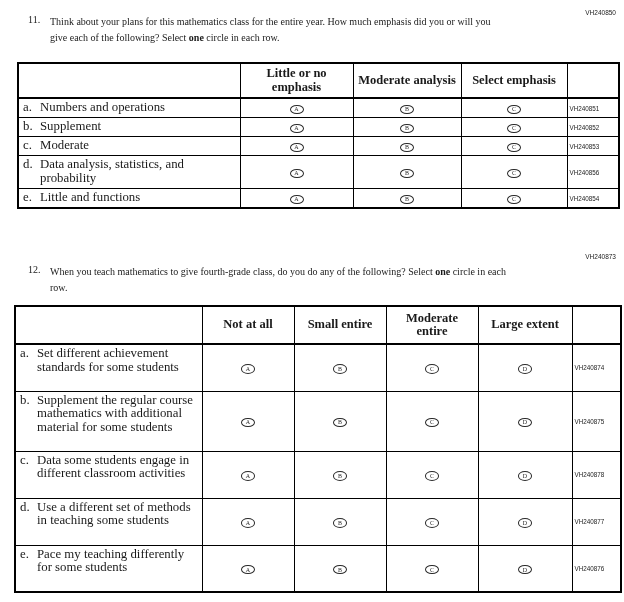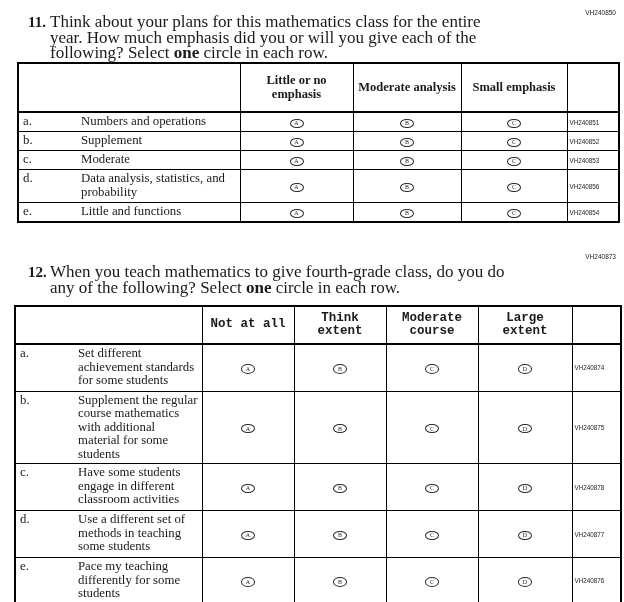--- a/index.html
+++ b/index.html
@@ -6,63 +6,63 @@
   html,body { background:#ffffff; }
   body {
     width:624px; height:602px; position:relative; overflow:hidden;
     font-family:"Liberation Serif", serif; color:#1a1a1a;
   }
   .vh-code {
     position:absolute; font-family:"Liberation Sans", sans-serif;
     font-size:6.5px; color:#222; letter-spacing:0;
   }
   .question { position:absolute; display:flex; }
-  .q-number { font-weight:bold; font-size:15px; width:22px; flex:none; }
-  .q-text  { font-size:17px; line-height:15.5px; width:458px; }
+  .q-number { font-weight:normal; font-size:10px; width:22px; flex:none; }
+  .q-text  { font-size:10px; line-height:15.5px; width:458px; }
   .q-text b { font-weight:bold; }
 
   table { border-collapse:collapse; table-layout:fixed; position:absolute; background:#fff; }
   table, th, td { border:1.4px solid #000; }
   table { border-width:2px; }
   th { border-bottom-width:2.4px; }
   th {
     font-size:12.5px; font-weight:bold; line-height:13.5px;
     text-align:center; vertical-align:middle; padding:3px 4px;
   }
   td { vertical-align:middle; }
   td.label-cell {
     vertical-align:top; padding:2px 3px 2px 4px;
     font-size:12.8px; line-height:13.5px;
     display:table-cell;
   }
   .label-inner { display:flex; }
   .row-letter { width:17px; flex:none; }
-  .row-text { flex:1;margin-left:41px; }
+  .row-text { flex:1; }
   td.bubble-cell { text-align:center; }
   .bubble {
     display:inline-flex; align-items:center; justify-content:center;
     width:14px; height:9.5px; border:1px solid #2a2a2a; border-radius:50%;
     background:#fff; vertical-align:middle; cursor:pointer;
   }
   .bubble-letter {
     font-size:6px; line-height:6px; color:#2a2a2a;
     font-family:"Liberation Serif", serif;
   }
   td.code-cell {
     font-family:"Liberation Sans", sans-serif; font-size:6.3px;
     color:#222; padding-left:2px; text-align:left; vertical-align:middle;
   }
   
   #table-q11 { left:17px; top:62px; width:601px; }
-  #table-q11 tr.hdr    { height:49px; }
+  #table-q11 tr.hdr    { height:35px; }
   #table-q11 tr.r-s    { height:18px; }
   #table-q11 tr.r-d    { height:33px; }
   
   #table-q12 { left:14px; top:305px; width:606px; }
-  #table-q12 tr.hdr  { height:38px;font-family:Liberation Mono, monospace; }
+  #table-q12 tr.hdr  { height:38px; }
   #table-q12 tr.r3   { height:47px; }
   #table-q12 tr.r4   { height:60px; }
 </style>
 </head>
 <body>
 
 <div class="vh-code" style="top:9px; right:8px;">VH240850</div>
 
 <div class="question" style="left:28px; top:14px;">
   <span class="q-number">11.</span>
@@ -75,21 +75,21 @@
       <col style="width:113px">
       <col style="width:108px">
       <col style="width:106px">
       <col style="width:52px">
   </colgroup>
   <tbody>
       <tr class="hdr">
     <th></th>
     <th>Little or no emphasis</th>
     <th>Moderate analysis</th>
-    <th>Small emphasis</th>
+    <th>Select emphasis</th>
     <th></th>
   </tr>
   <tr class="r-s">
     <td class="label-cell">
           <span class="label-inner">
             <span class="row-letter">a.</span>
             <span class="row-text">Numbers and operations</span>
           </span>
         </td>
     <td class="bubble-cell"><span class="bubble">
@@ -191,22 +191,22 @@
       <col style="width:92px">
       <col style="width:92px">
       <col style="width:92px">
       <col style="width:94px">
       <col style="width:49px">
   </colgroup>
   <tbody>
       <tr class="hdr">
     <th></th>
     <th>Not at all</th>
-    <th>Think extent</th>
-    <th>Moderate course</th>
+    <th>Small entire</th>
+    <th>Moderate entire</th>
     <th>Large extent</th>
     <th></th>
   </tr>
   <tr class="r3">
     <td class="label-cell">
           <span class="label-inner">
             <span class="row-letter">a.</span>
             <span class="row-text">Set different achievement standards for some students</span>
           </span>
         </td>
@@ -242,21 +242,21 @@
           </span></td>
     <td class="bubble-cell"><span class="bubble">
             <span class="bubble-letter">D</span>
           </span></td>
     <td class="code-cell">VH240875</td>
   </tr>
   <tr class="r3">
     <td class="label-cell">
           <span class="label-inner">
             <span class="row-letter">c.</span>
-            <span class="row-text">Have some students engage in different classroom activities</span>
+            <span class="row-text">Data some students engage in different classroom activities</span>
           </span>
         </td>
     <td class="bubble-cell"><span class="bubble">
             <span class="bubble-letter">A</span>
           </span></td>
     <td class="bubble-cell"><span class="bubble">
             <span class="bubble-letter">B</span>
           </span></td>
     <td class="bubble-cell"><span class="bubble">
             <span class="bubble-letter">C</span>

